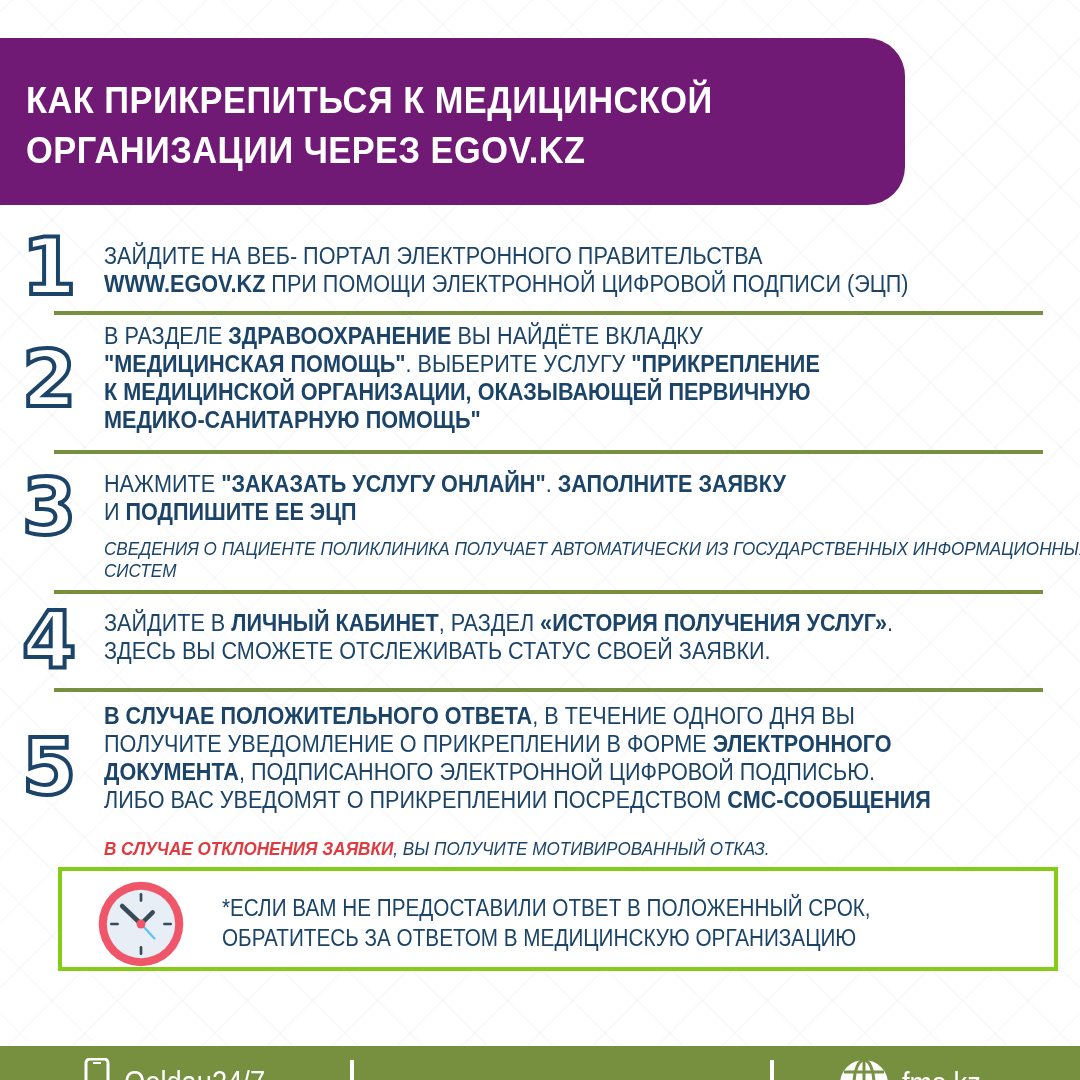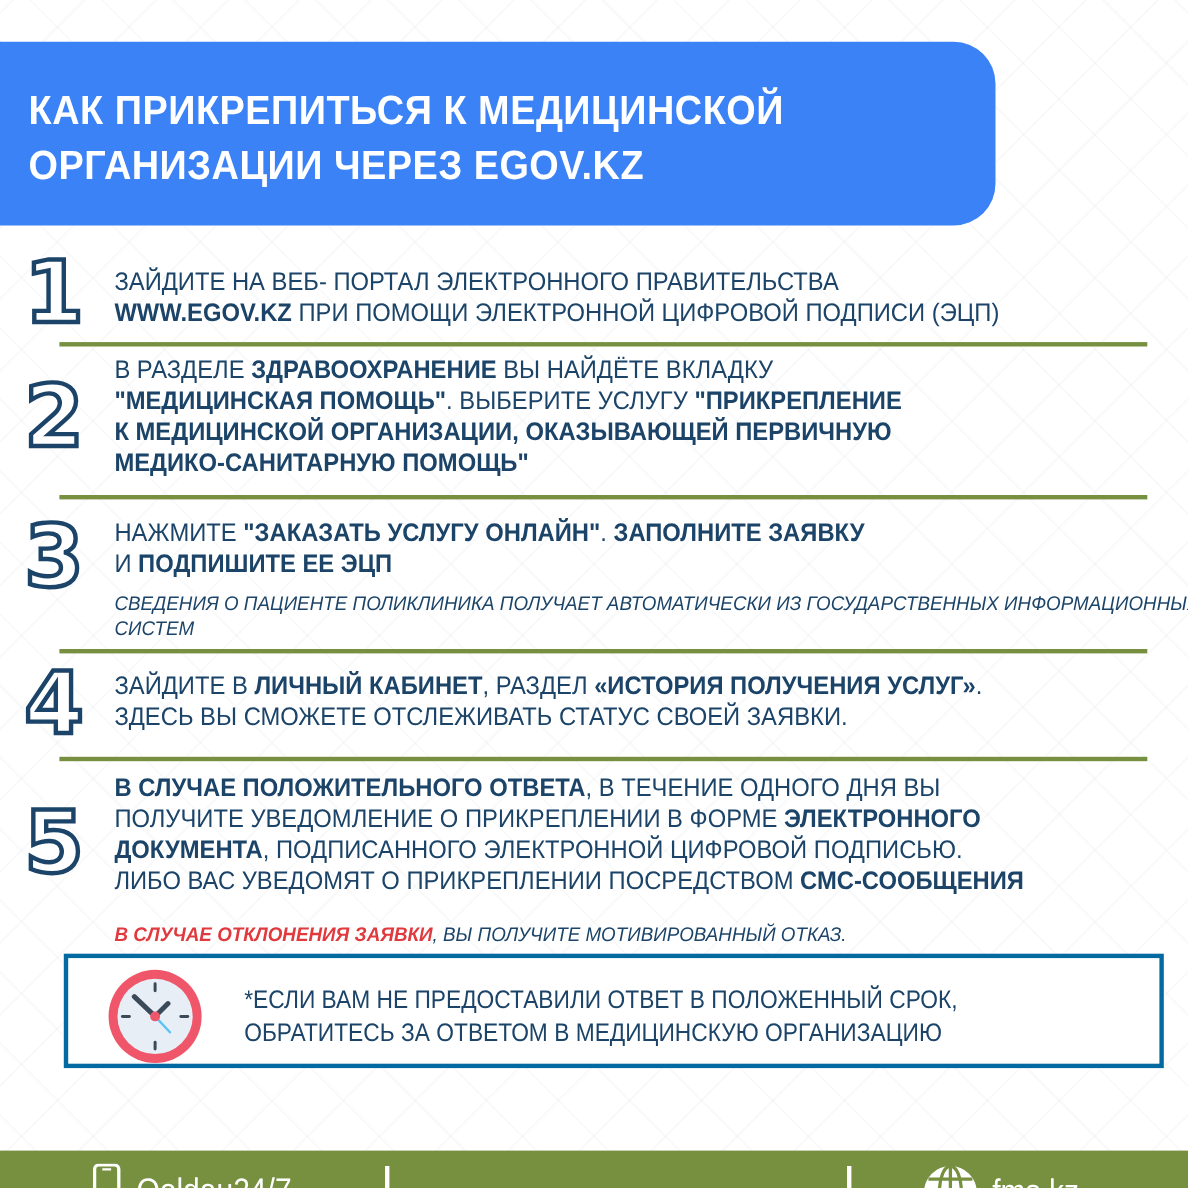--- a/index.html
+++ b/index.html
@@ -10,21 +10,21 @@
     color:#1b4468;
   }
   .pattern {
     position:absolute; inset:0; z-index:0;
     background-image:
       repeating-linear-gradient(45deg, rgba(200,205,210,0.10) 0 2px, transparent 2px 46px),
       repeating-linear-gradient(-45deg, rgba(200,205,210,0.10) 0 2px, transparent 2px 46px);
   }
   .header {
     position:absolute; left:0; top:38px; width:905px; height:167px;
-    background:#3b82f6; border-radius:0 38px 38px 0; z-index:1;
+    background:#701a75; border-radius:0 38px 38px 0; z-index:1;
   }
   .header-title {
     position:absolute; left:26px; top:38px;
     font-family:"Liberation Sans", sans-serif; font-weight:bold;
     font-size:37px; line-height:50px; color:#ffffff;
     letter-spacing:0.5px; transform:scaleX(0.93); transform-origin:left top;
     white-space:pre-line;
   }
   .step {
     position:absolute; left:0; width:1080px; z-index:1;
@@ -48,21 +48,21 @@
     position:absolute; left:104px; right:20px;
     font-style:italic; font-size:18px; line-height:22px; color:#1b4468;
     transform:scaleX(0.95); transform-origin:left top;
   }
   .note .red { color:#e03a3e; font-weight:bold; }
   .divider {
     position:absolute; left:54px; width:989px; height:4px; background:#76903f; z-index:1;
   }
   .callout {
     position:absolute; left:58px; top:867px; width:1000px; height:104px;
-    border:4px solid #0369a1; background:#ffffff; z-index:1; box-sizing:border-box;
+    border:4px solid #84cc16; background:#ffffff; z-index:1; box-sizing:border-box;
   }
   .clock { position:absolute; left:34px; top:8px; width:90px; height:90px; }
   .callout-text {
     position:absolute; left:160px; top:22px;
     font-size:23px; line-height:30px; color:#1b4468;
     transform:scaleX(0.9); transform-origin:left top; white-space:pre-line;
   }
   .footer {
     position:absolute; left:0; top:1010px; width:1080px; height:70px;
     background:#76903f; z-index:1; display:flex; align-items:center;margin-top:36px;

